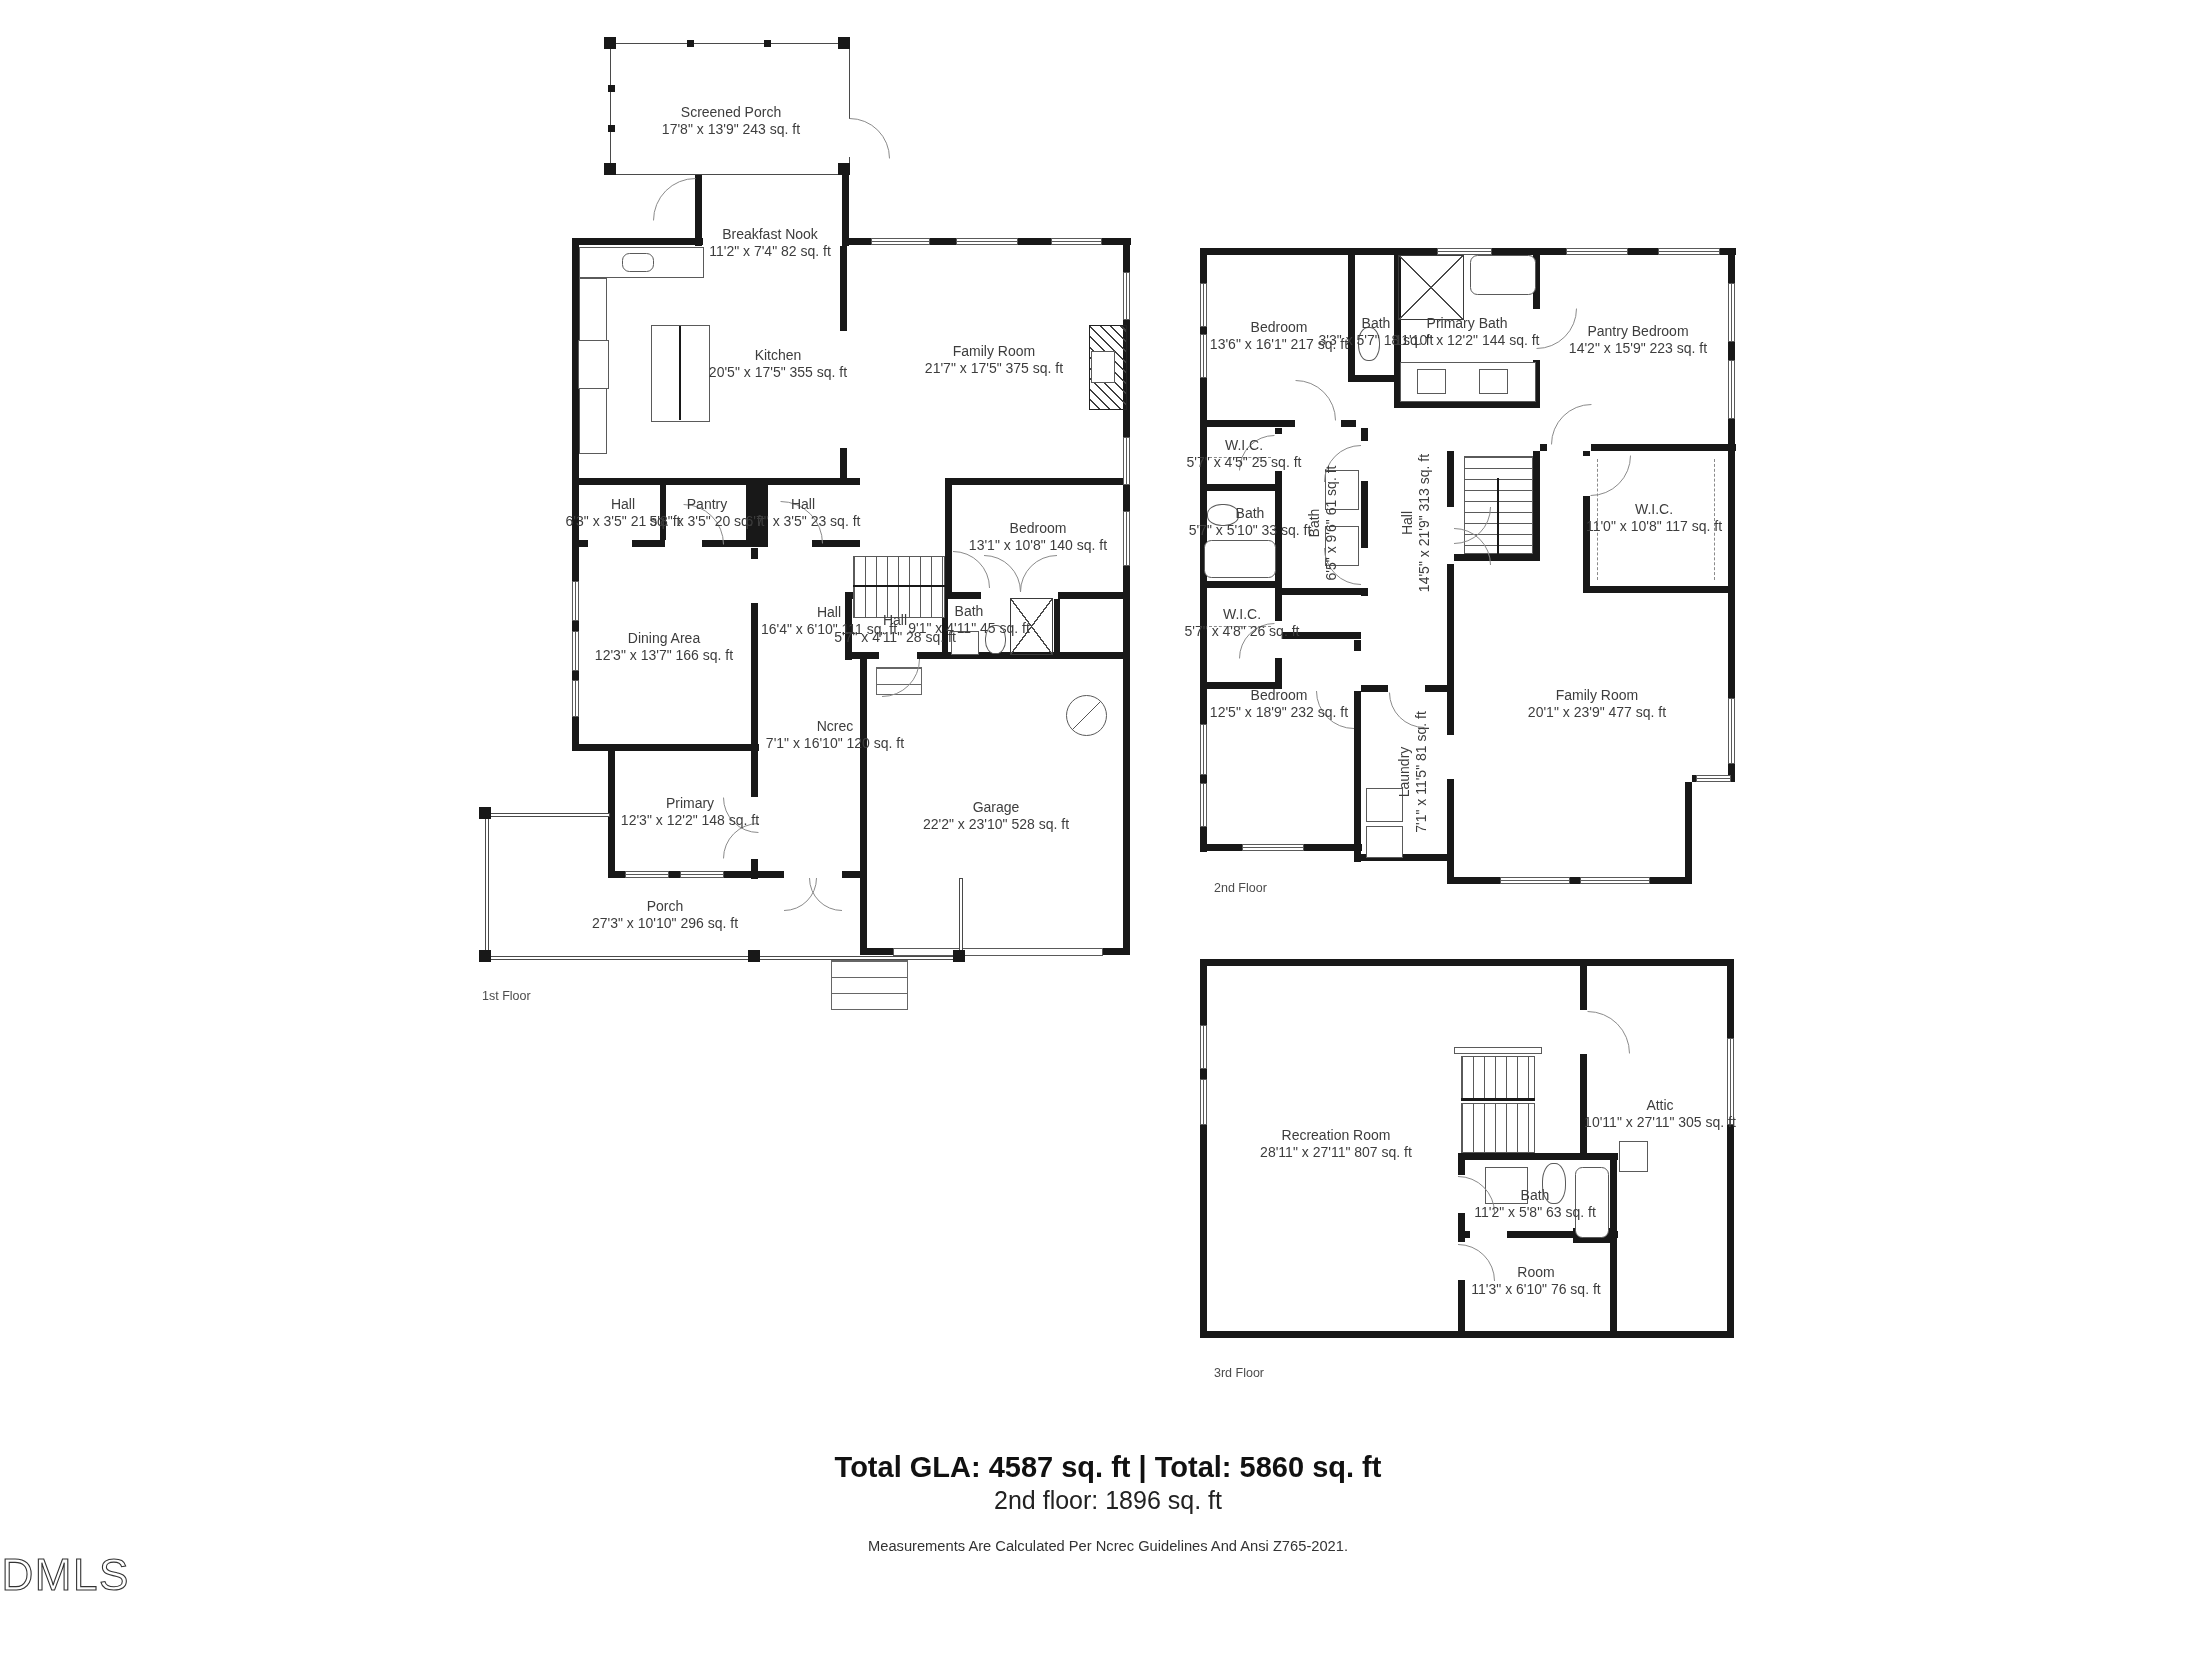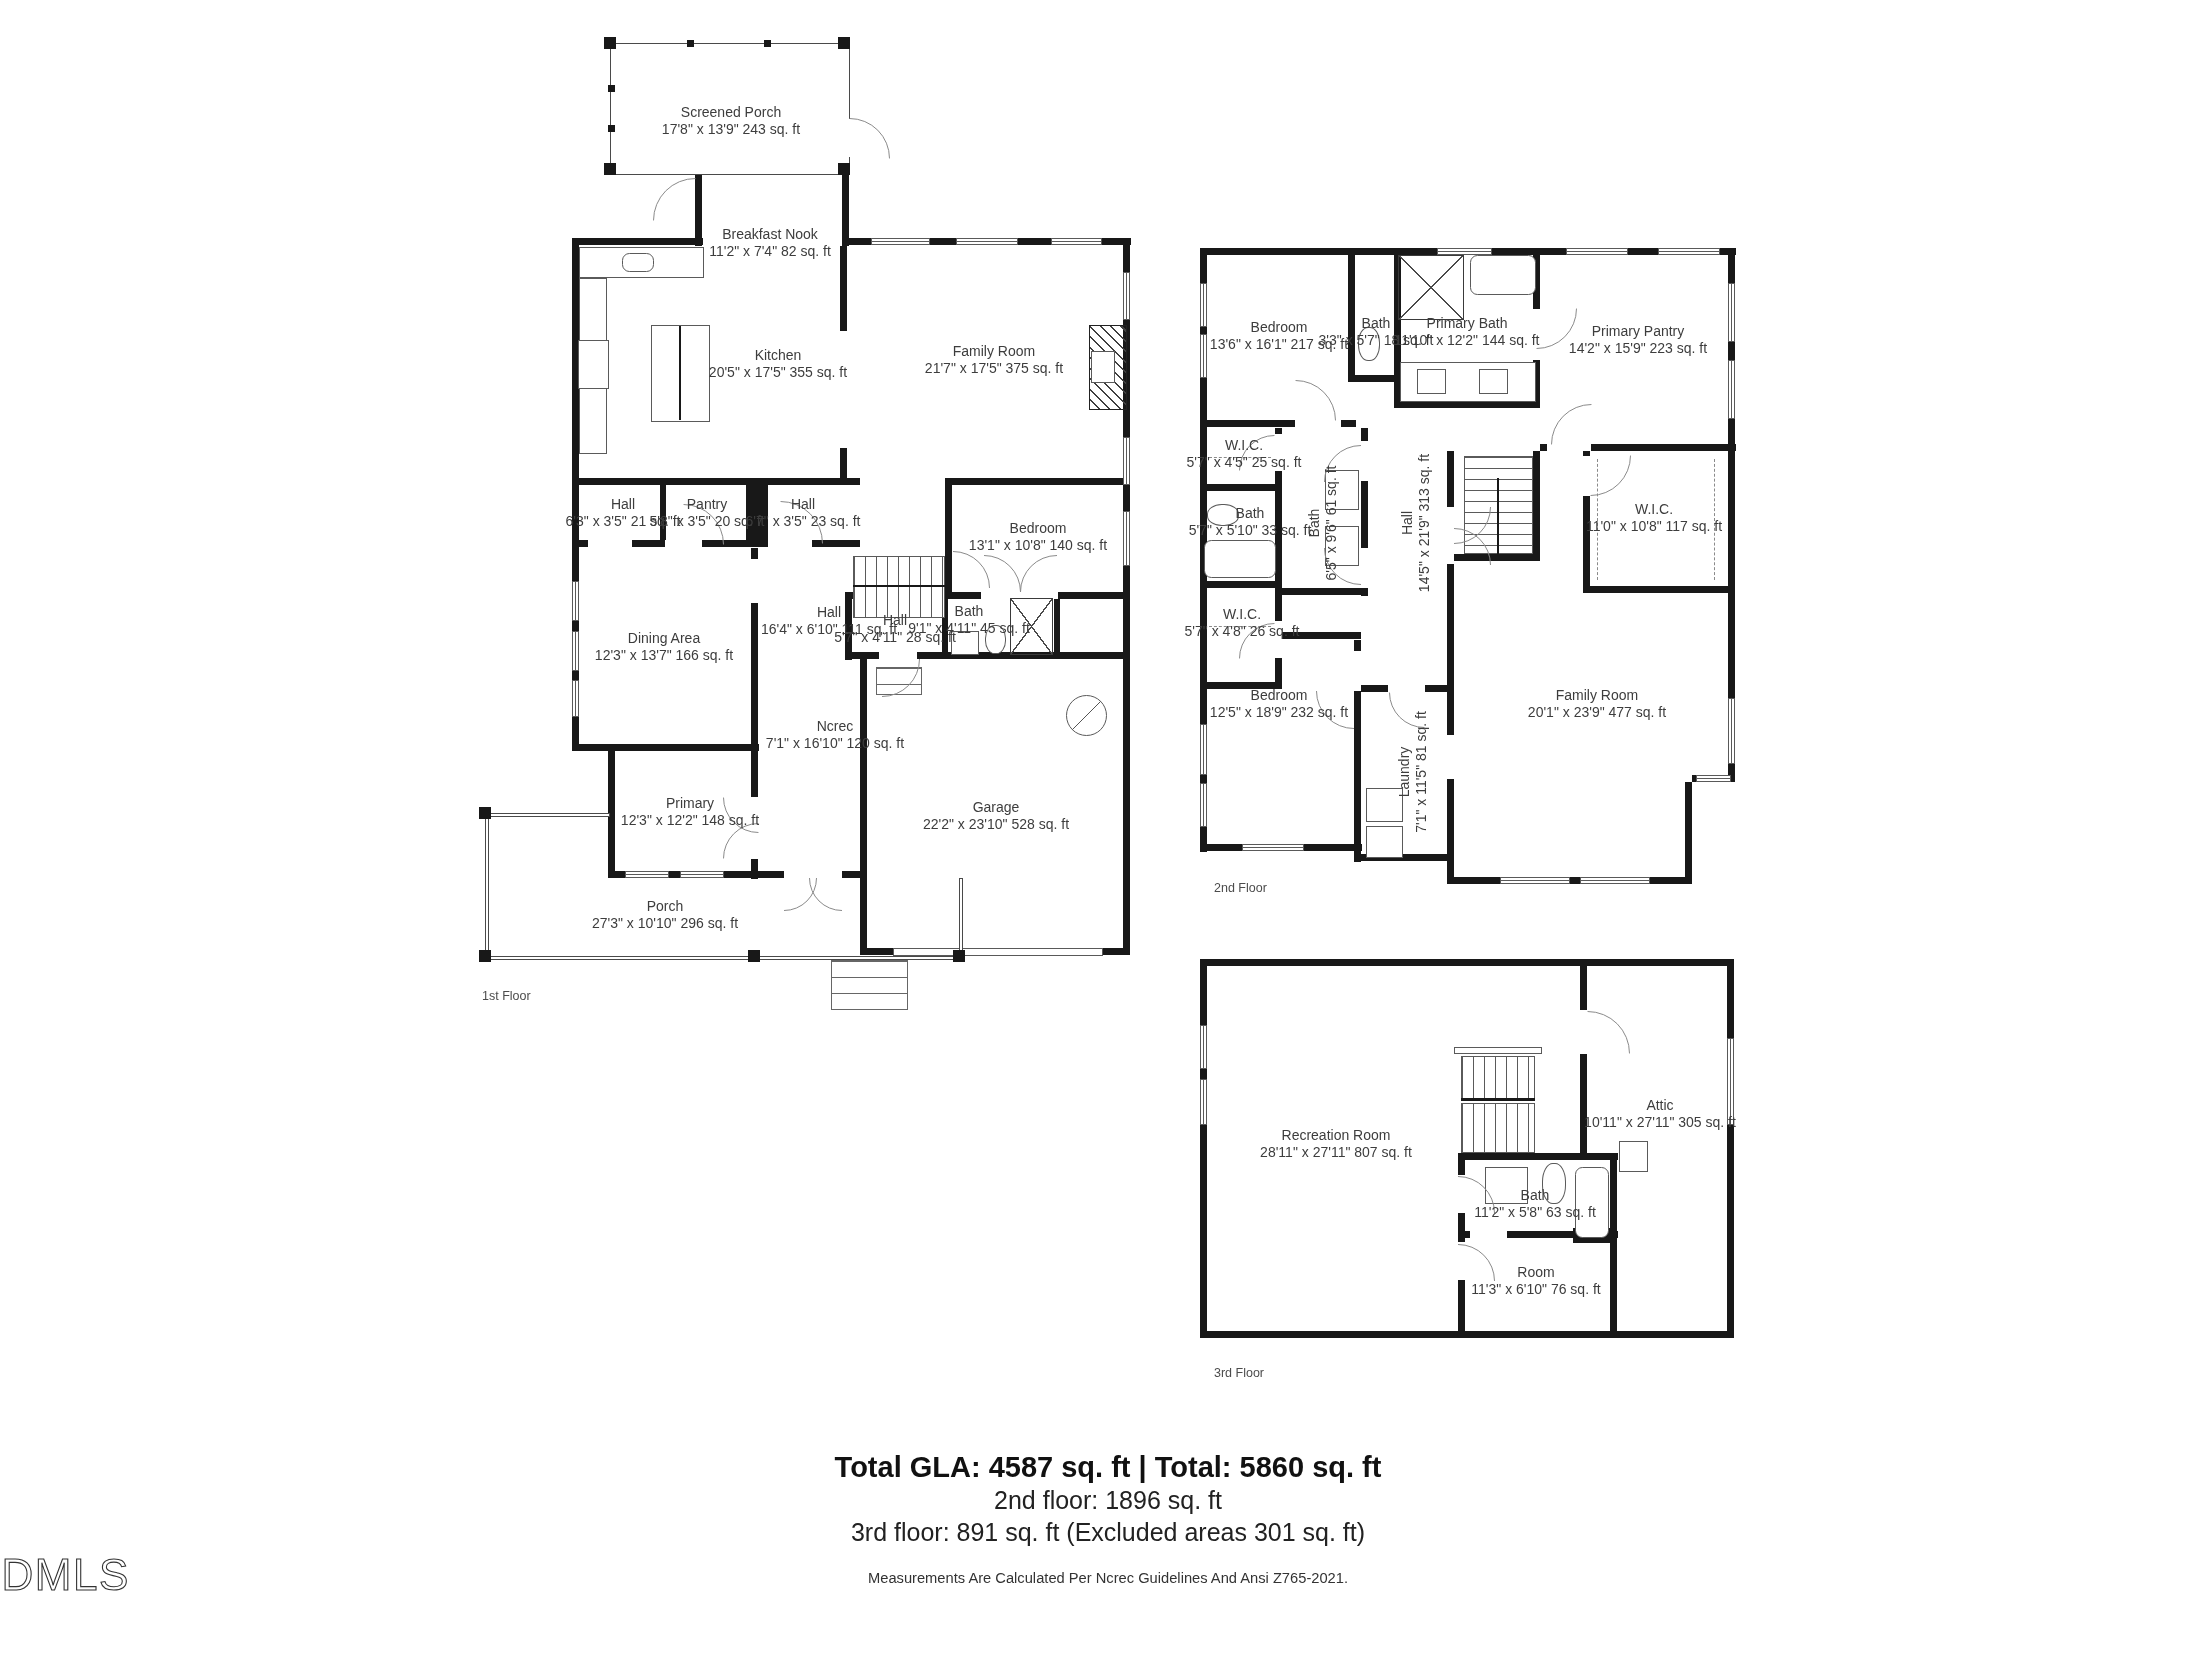--- a/index.html
+++ b/index.html
@@ -324,21 +324,21 @@
     </div>
     <div class="lbl" style="left:1376px;top:332px">
       <div>Bath</div>
       <div>3'3" x 5'7" 18 sq. ft</div>
     </div>
     <div class="lbl" style="left:1467px;top:332px">
       <div>Primary Bath</div>
       <div>11'10" x 12'2" 144 sq. ft</div>
     </div>
     <div class="lbl" style="left:1638px;top:340px">
-      <div>Primary Pantry</div>
+      <div>Pantry Bedroom</div>
       <div>14'2" x 15'9" 223 sq. ft</div>
     </div>
     <div class="lbl" style="left:1244px;top:454px">
       <div>W.I.C.</div>
       <div>5'7" x 4'5" 25 sq. ft</div>
     </div>
     <div class="lbl" style="left:1250px;top:522px">
       <div>Bath</div>
       <div>5'7" x 5'10" 33 sq. ft</div>
     </div>
@@ -423,19 +423,18 @@
     <div class="lbl" style="left:1536px;top:1281px">
       <div>Room</div>
       <div>11'3" x 6'10" 76 sq. ft</div>
     </div>
     <div class="floorlbl" style="left:1214px;top:1366px">3rd Floor</div>
   </div>
 
   <div class="summary">
     <div class="t">Total GLA: 4587 sq. ft | Total: 5860 sq. ft</div>
     <div class="l">2nd floor: 1896 sq. ft</div>
-    <div class="l">3rd floor: 891 sq. ft (Excluded areas 301 sq. ft)</div>
     <div class="n">Measurements Are Calculated Per Ncrec Guidelines And Ansi Z765-2021.</div>
   </div>
 
   <div class="wm">DMLS</div>
 </div>
 
 
 </body></html>

